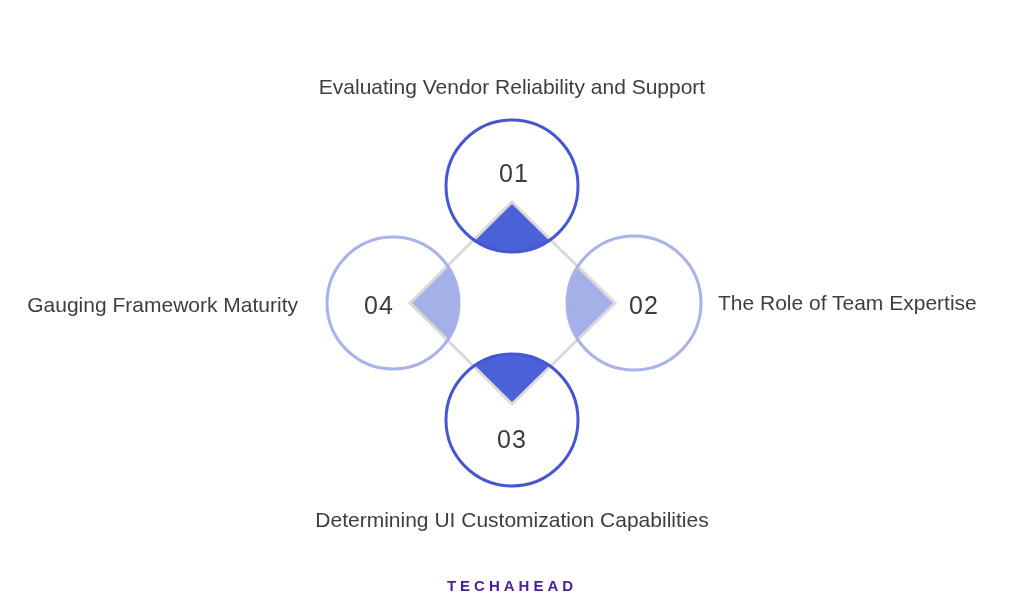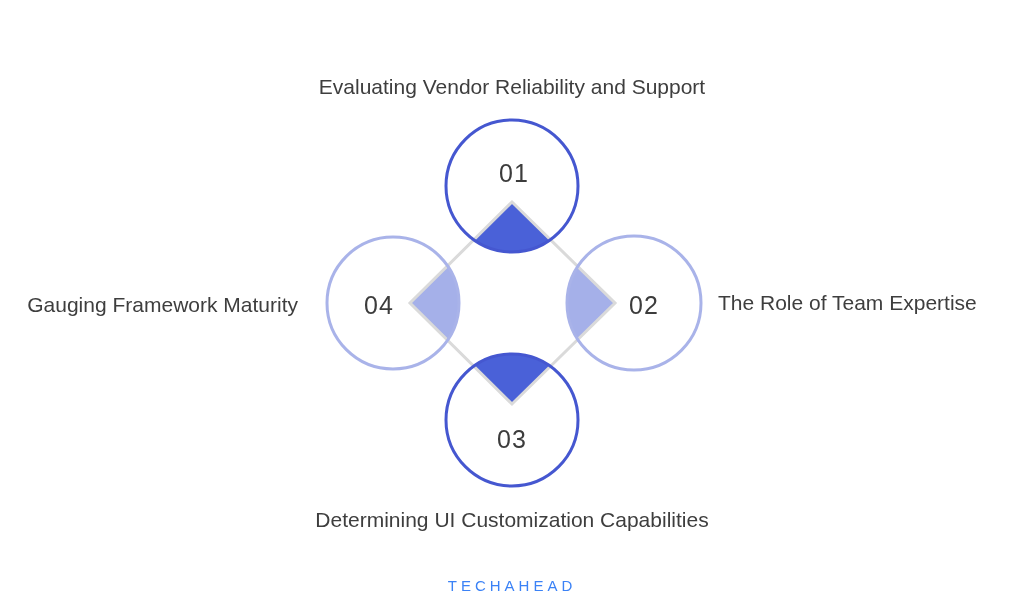--- a/index.html
+++ b/index.html
@@ -55,23 +55,23 @@
     top: 507px;
     text-align: center;
   }
   .logo {
     position: absolute;
     left: 0;
     right: 0;
     top: 577px;
     text-align: center;
     font-size: 15px;
-    font-weight: 400;
+    font-weight: 700;
     letter-spacing: 4px;
-    color: #3b82f6;
+    color: #4c1d95;
   }
 </style>
 </head>
 <body>
 
 <div class="canvas">
 
   <svg class="diagram-svg" width="1024" height="609" viewBox="0 0 1024 609">
     <defs>
       <clipPath id="clipN">

